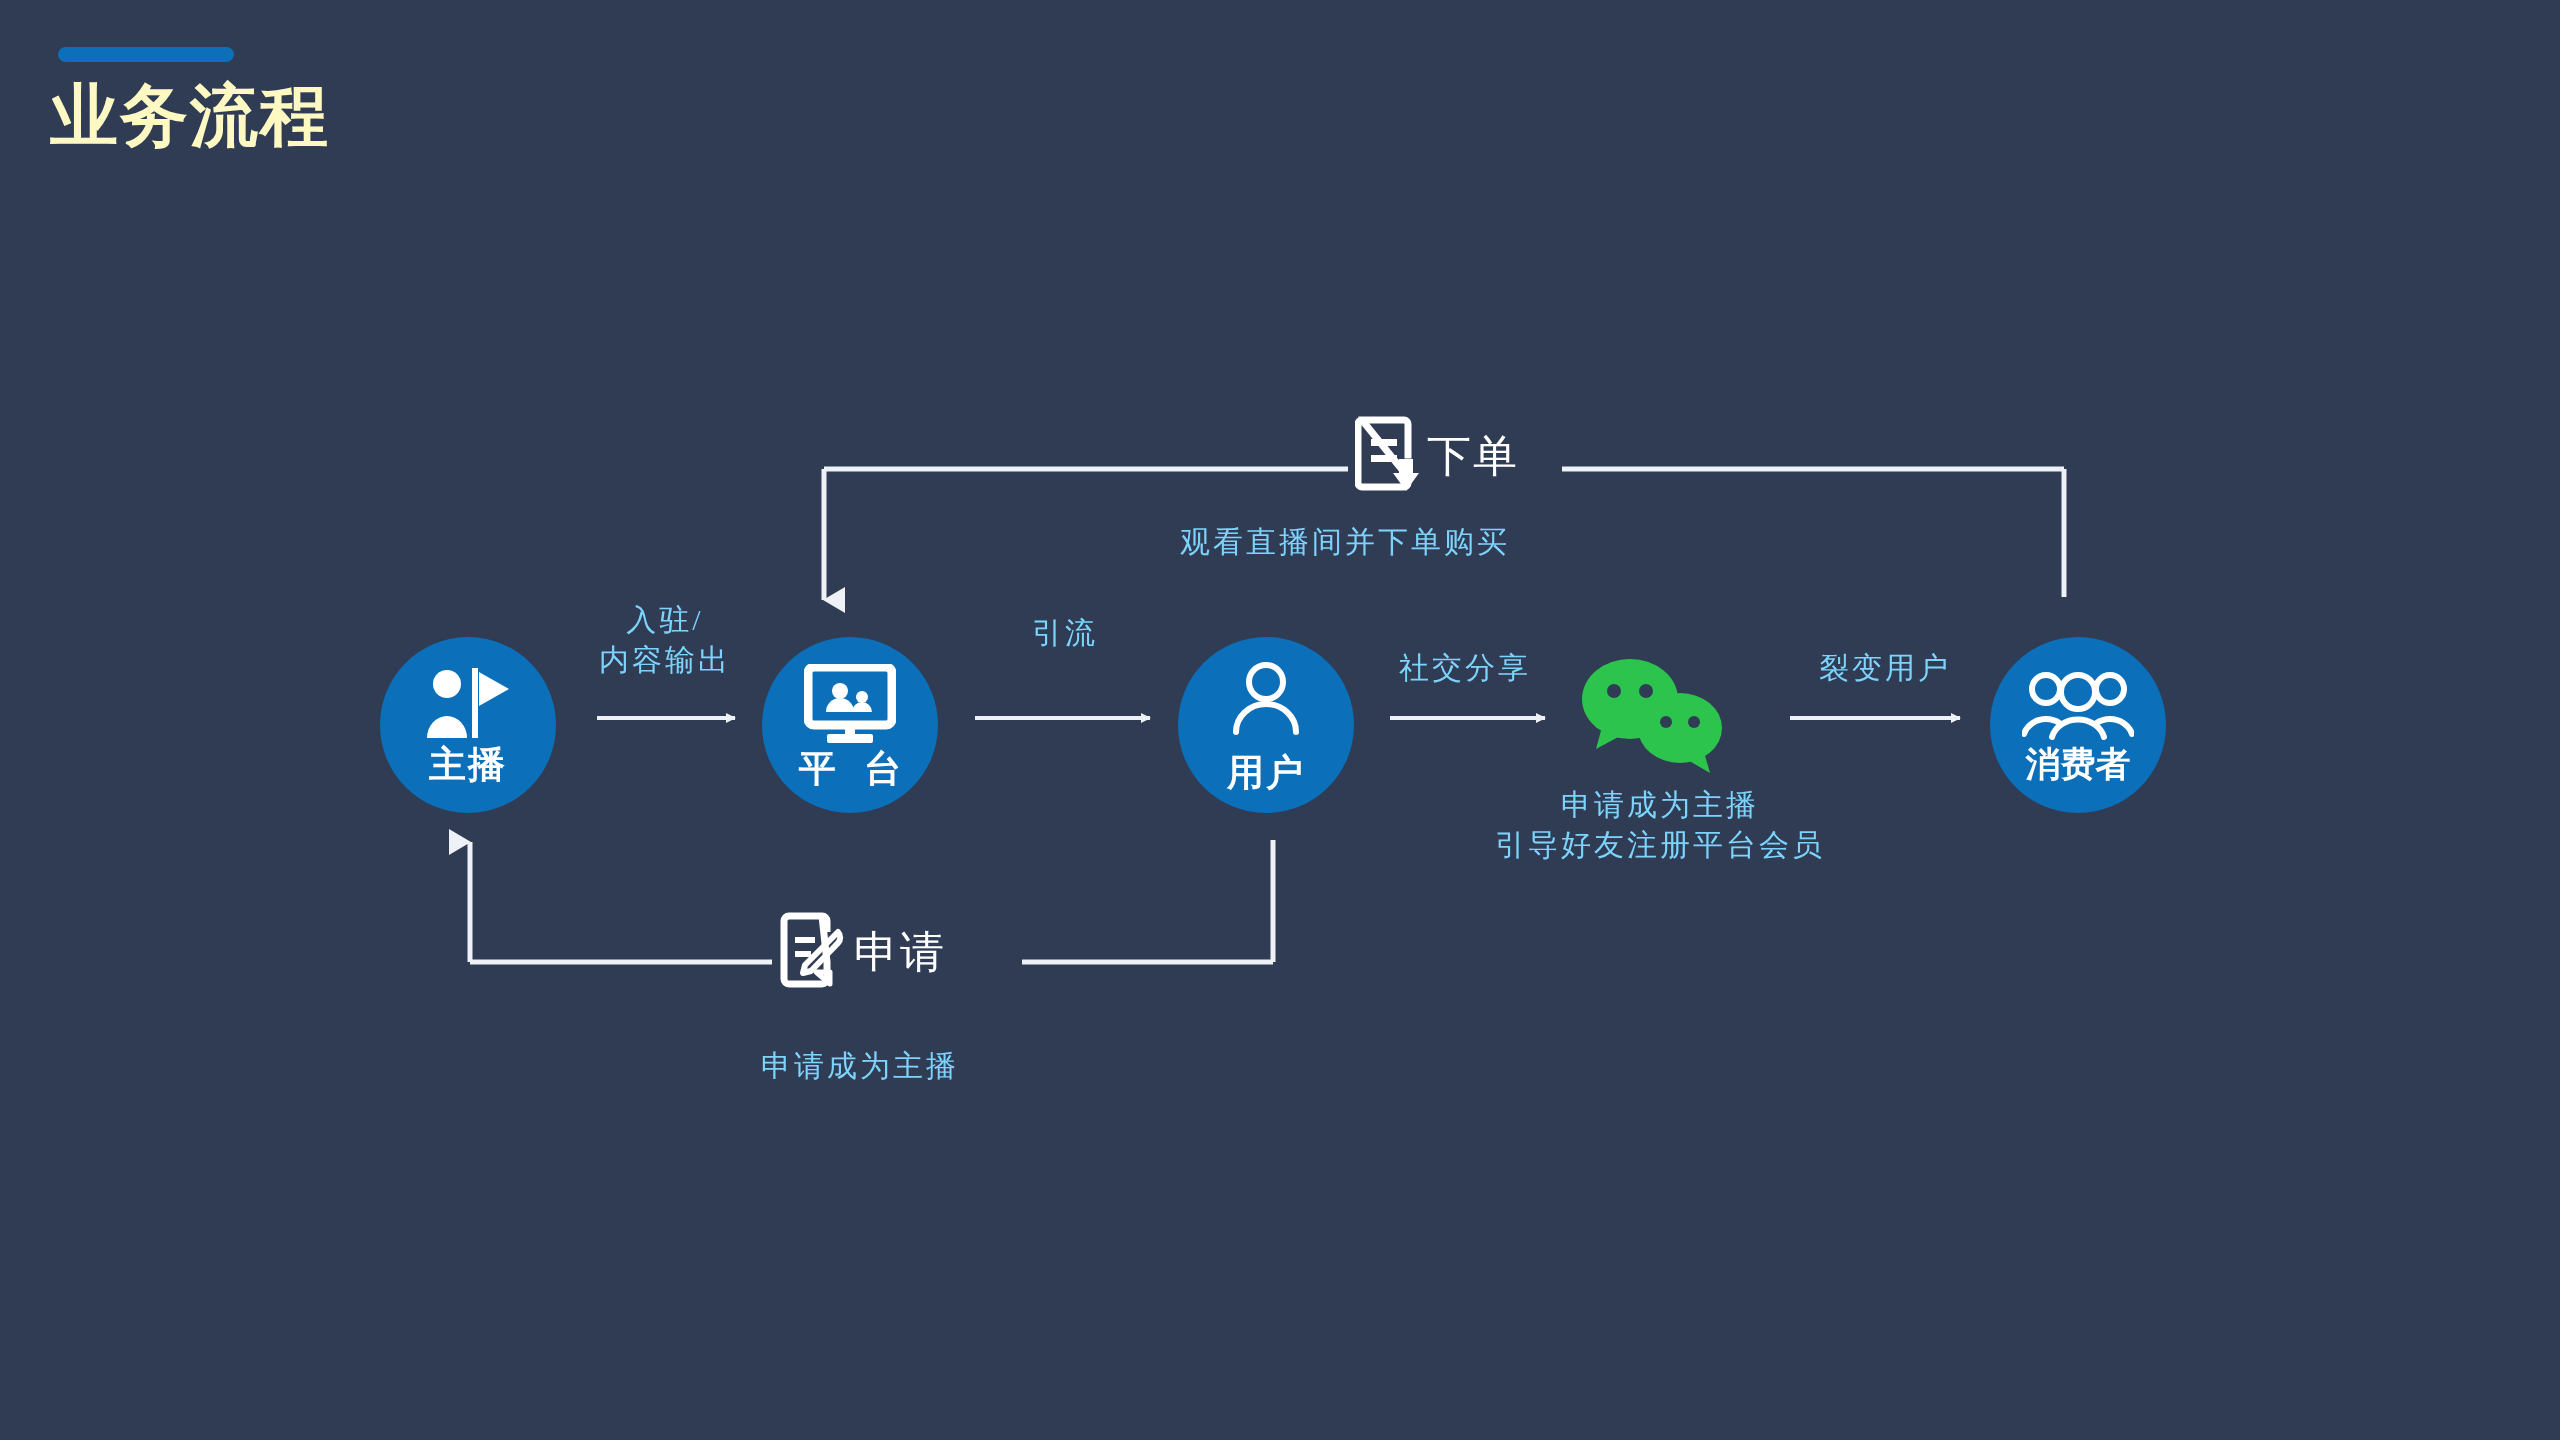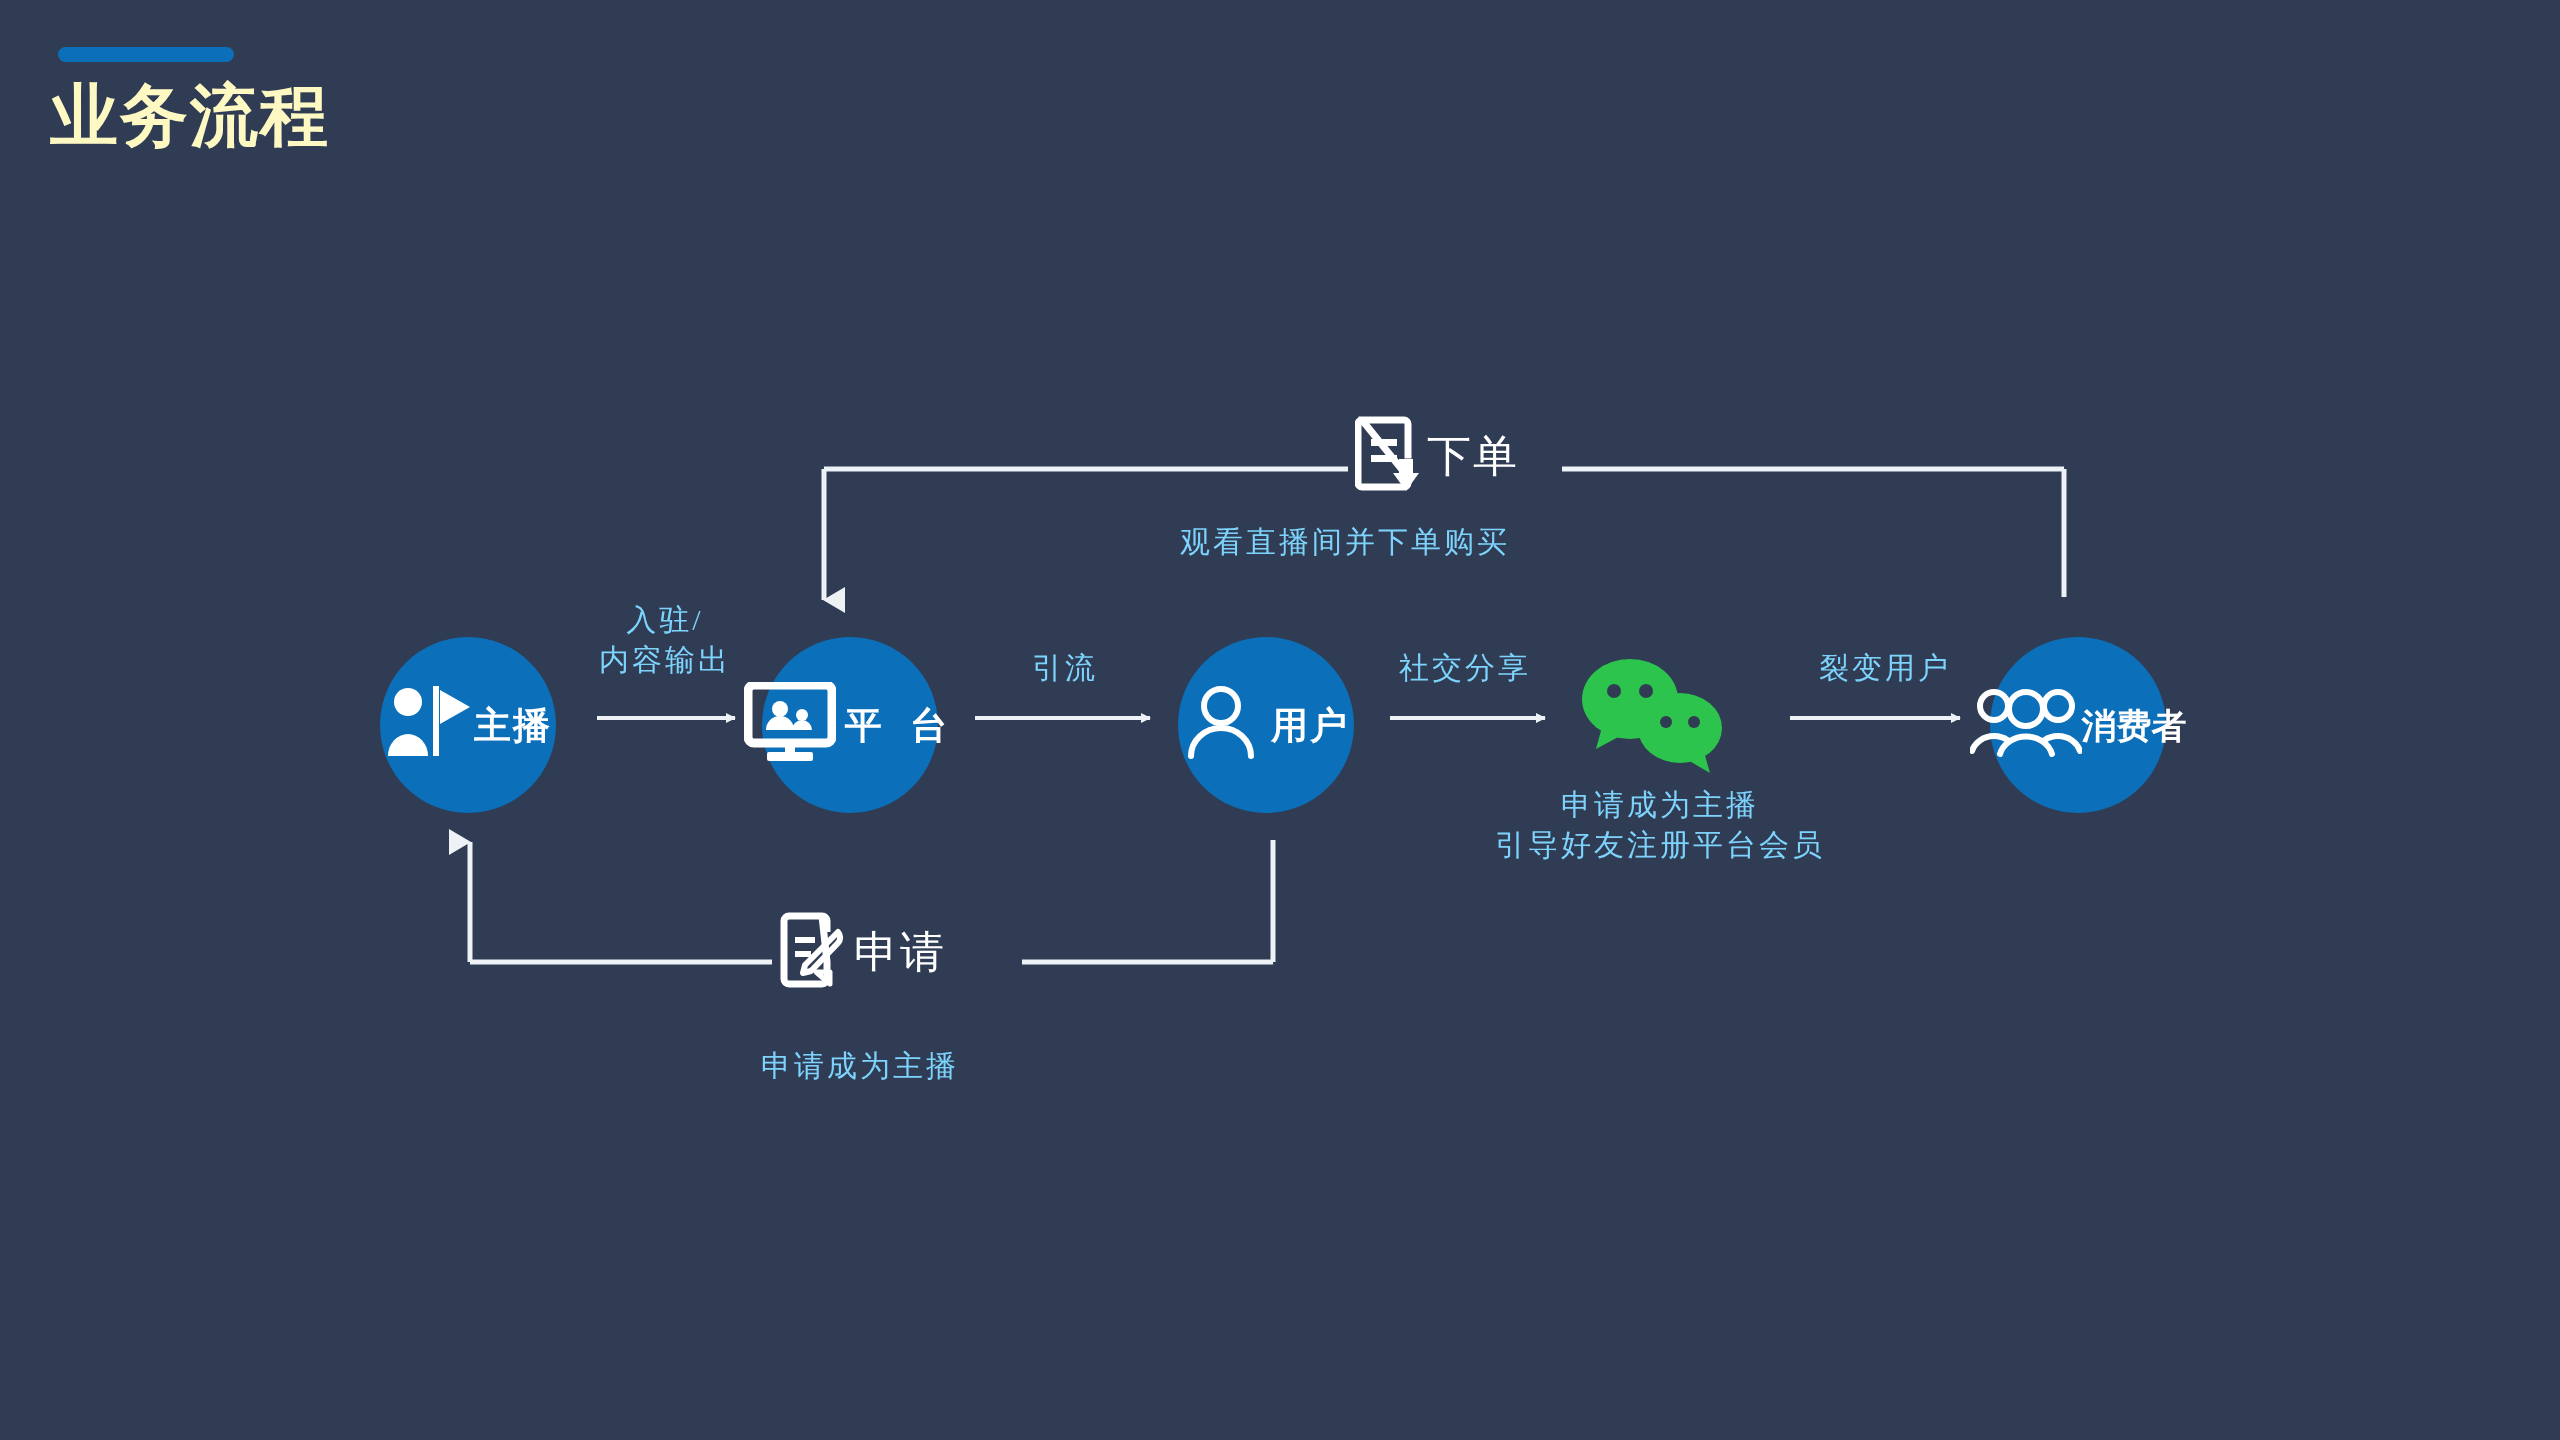--- a/index.html
+++ b/index.html
@@ -50,20 +50,21 @@
   }
 
   
   .node {
     position: absolute;
     width: 176px;
     height: 176px;
     border-radius: 50%;
     background: #0c6fb9;
     display: flex;
+    flex-direction: column;
     align-items: center;
     justify-content: center;
     box-sizing: border-box;
   }
   .node-icon {
     display: block;
     margin-bottom: 2px;
   }
   .node-label {
     color: #ffffff;
@@ -97,21 +98,21 @@
     font-family: "Liberation Serif", "DejaVu Serif", serif;
     font-size: 30px;
     line-height: 1.32;
     text-align: center;
     letter-spacing: 3px;
     white-space: nowrap;
   }
   .flow-label.multi { white-space: normal; }
 
   #lbl-entry     { left: 570px;  top: 600px;  width: 190px; }
-  #lbl-drainage  { left: 1000px; top: 648px;  width: 130px; }
+  #lbl-drainage  { left: 1000px; top: 616px;  width: 130px; font-family: Liberation Mono, monospace; }
   #lbl-social    { left: 1370px; top: 648px;  width: 190px; }
   #lbl-fission   { left: 1790px; top: 648px;  width: 190px; }
   #lbl-watch     { left: 1135px; top: 522px;  width: 420px; }
   #lbl-share     { left: 1460px; top: 785px;  width: 400px; }
   #lbl-apply-sub { left: 700px;  top: 1046px; width: 320px; }
 
   
   .line-badge {
     position: absolute;
     display: flex;

